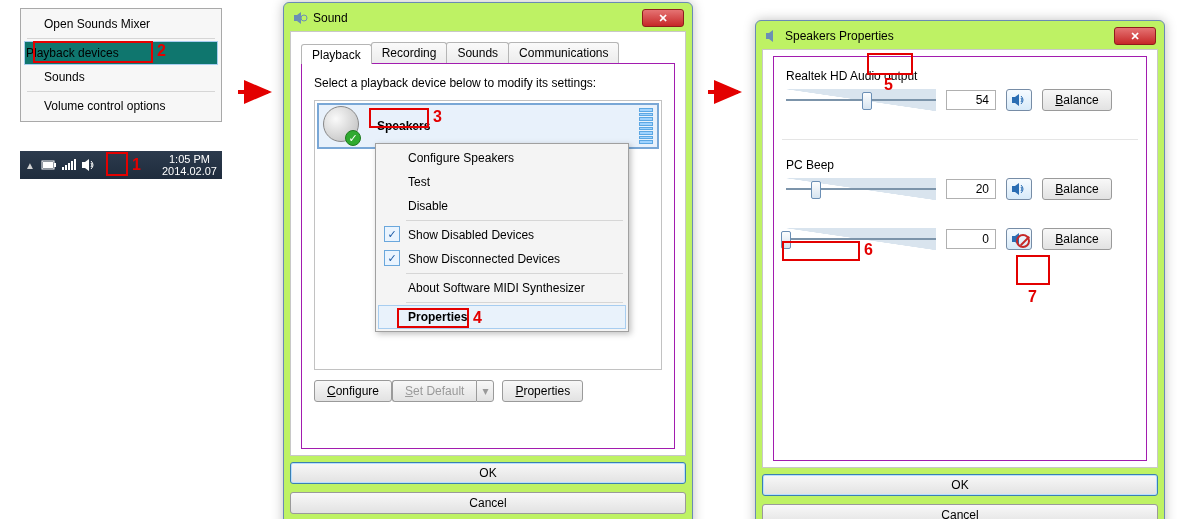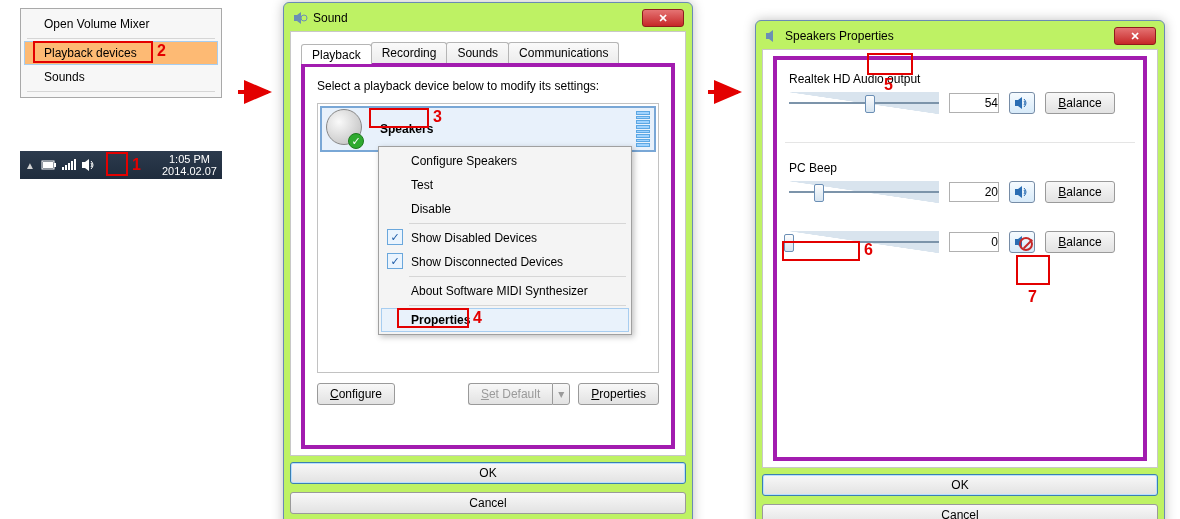--- a/index.html
+++ b/index.html
@@ -19,21 +19,21 @@
     width: 202px;
     background: #f7f7f7;
     border: 1px solid #a9a9a9;
     padding: 3px;
   }
   .vmenu-item {
     padding: 5px 20px;
     cursor: default;
   }
   .vmenu-sep { height:1px; background:#d6d6d6; margin: 2px 3px; }
-  .vmenu-item.hover-blue { background:#fdba74; border:1px solid #a7cdf0; padding:4px 19px; }
+  .vmenu-item.hover-blue { background:#0f766e; border:1px solid #a7cdf0; padding:4px 1px; }
 
   .taskbar {
     position: absolute; left: 20px; top: 151px;
     width: 202px; height: 28px;
     background: linear-gradient(#2c3a4d,#1f2c3d);
     color: #fff;
     display: flex; align-items: center;
     padding: 0 5px;
     font-size: 11px;
   }
@@ -84,21 +84,21 @@
     border-bottom:none;
     padding: 3px 10px;
     margin-right: -1px;
     border-top-left-radius:3px;
     border-top-right-radius:3px;
     font-size:12px;
     position: relative;
   }
   .tab.active { background:#fff; height: 20px; z-index:3; top: 1px;}
   .tab-body {
-    background:#fff; border:4px solid #a21caf;
+    background:#fff; border:1px solid #a21caf;
     padding: 12px;
     position: relative; top:0;
     z-index:1;
   }
 
   .btn {
     background: linear-gradient(#f8f8f8,#e2e2e2);
     border: 1px solid #9a9a9a;
     border-radius: 3px;
     padding: 3px 12px;
@@ -152,21 +152,21 @@
     box-shadow: 2px 2px 6px rgba(0,0,0,.25);
     padding: 2px;
     z-index:10;
   }
   .ctx-item { padding:5px 8px 5px 30px; position:relative;}
   .ctx-item.hover { background:#e9f2fb; border:1px solid #a7cdf0; padding:4px 7px 4px 29px;}
   .ctx-item.bold { font-weight:bold; }
   .ctx-sep { height:1px; background:#d6d6d6; margin:2px 3px 2px 28px;}
   .ctx-check { position:absolute; left:6px; top:3px; width:16px; height:16px; border:1px solid #6aa7dc; background:#eaf4fe; color:#1c5aa6; text-align:center; font-size:11px; line-height:14px;}
 
-  .sound-bottom { display:flex; justify-content:space-between; margin-top:10px;}
+  .sound-bottom { display:flex; margin-top:10px;}
   .sound-bottom .right { display:flex; gap:8px; }
   .split-btn { display:inline-flex; }
   .split-btn .main { border-top-right-radius:0; border-bottom-right-radius:0; border-right:none;}
   .split-btn .caret { min-width:auto; width:18px; border-top-left-radius:0; border-bottom-left-radius:0; padding:3px 0;}
 
   
   #props-dlg { left: 755px; top: 20px; width: 410px; }
   #props-dlg .tab-body { height: 405px; }
   .lvl-section { margin-bottom: 28px; }
   .lvl-label { margin-bottom: 6px; }
@@ -180,21 +180,21 @@
     background:#7c94aa;
   }
   .slider .thumb {
     position:absolute; top:3px;
     width:10px; height:18px;
     background: linear-gradient(#fdfdfd,#d6e4f0);
     border:1px solid #6b8fb5; border-radius:2px;
     transform: translateX(-50%);
   }
   .valbox {
-    width:50px; text-align:right; padding:2px 0;
+    width:50px; text-align:right; padding:2px 6px;
     border:1px solid #b0b0b0; background:#fff;
   }
   .mute-btn {
     width:26px; height:22px;
     border:1px solid #768ca6; border-radius:3px;
     background: linear-gradient(#f6fbff,#d7eaf9);
     display:flex; align-items:center; justify-content:center;
     position:relative;
   }
   .mute-btn.muted::after {
@@ -215,25 +215,26 @@
   .ann-num { position:absolute; color:#e30000; font-weight:bold; font-size:16px; z-index:50; pointer-events:none; font-family: Arial, sans-serif;}
   .arrow { position:absolute; z-index:40; pointer-events:none; }
   .arrow svg { overflow:visible; }
 
   .underline-letter { text-decoration: underline; }
 </style>
 </head>
 <body>
 
 <div class="volume-menu">
-  <div class="vmenu-item">Open Volume Mixer</div>
+  <div class="vmenu-item">Open Sounds Mixer</div>
   <div class="vmenu-sep"></div>
   <div class="vmenu-item hover-blue">Playback devices</div>
   <div class="vmenu-item">Sounds</div>
   <div class="vmenu-sep"></div>
+  <div class="vmenu-item">Volume control options</div>
 </div>
 
 <div class="taskbar">
   <span class="tri">▲</span>
   <span class="tb-icon">
     <svg width="16" height="12">
         <rect x="1" y="2" width="12" height="8" fill="none" stroke="#fff"></rect>
         <rect x="13" y="4" width="2" height="4" fill="#fff"></rect>
         <rect x="2" y="3" width="10" height="6" fill="#fff"></rect>
       </svg>

